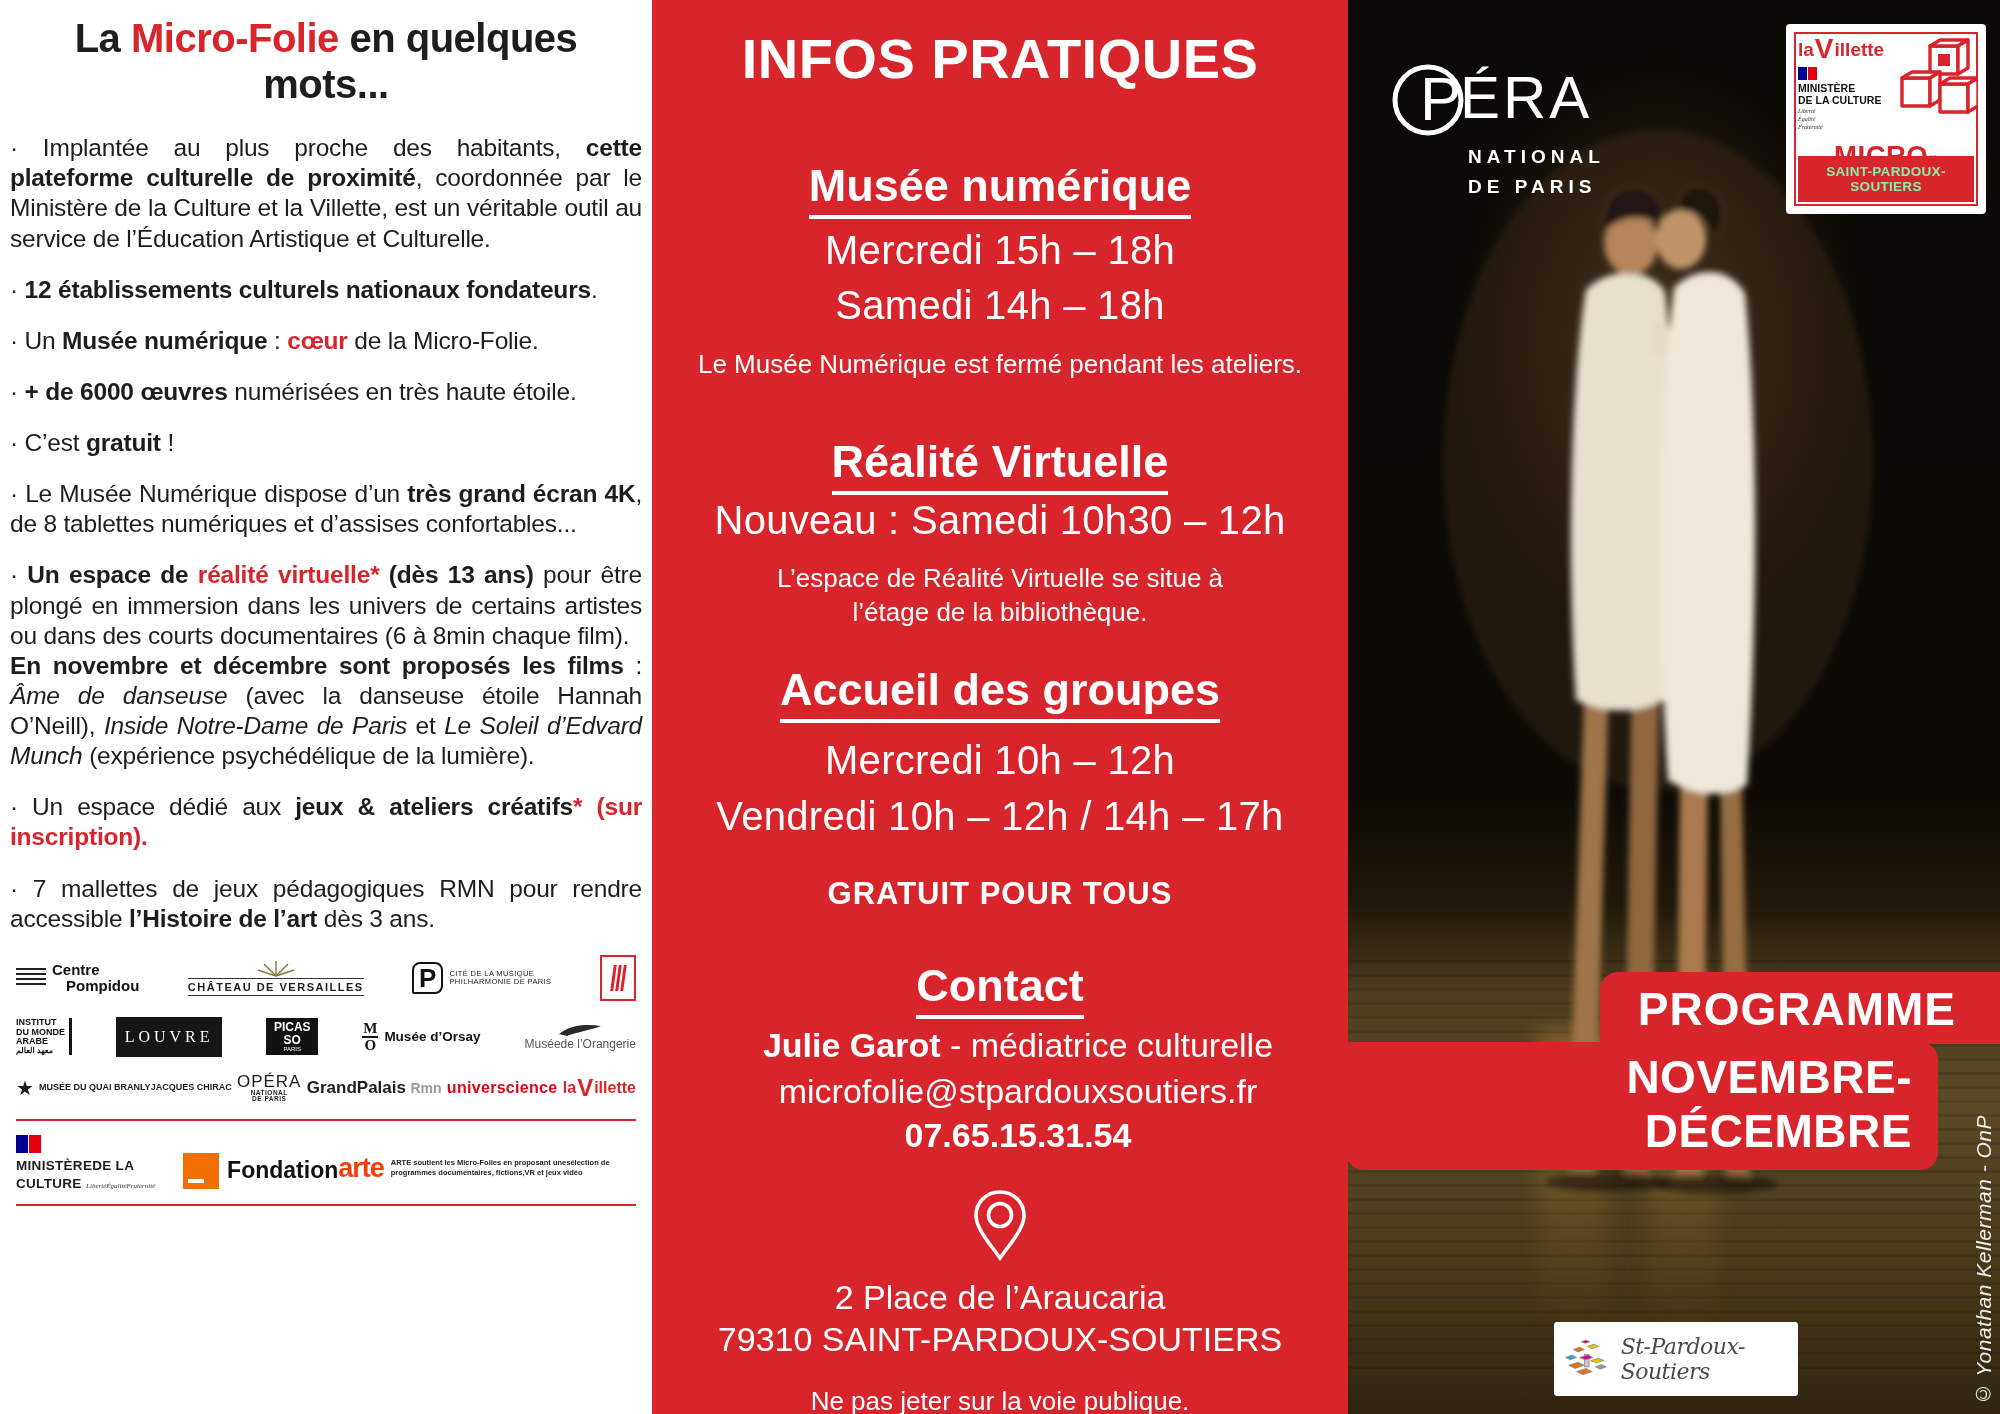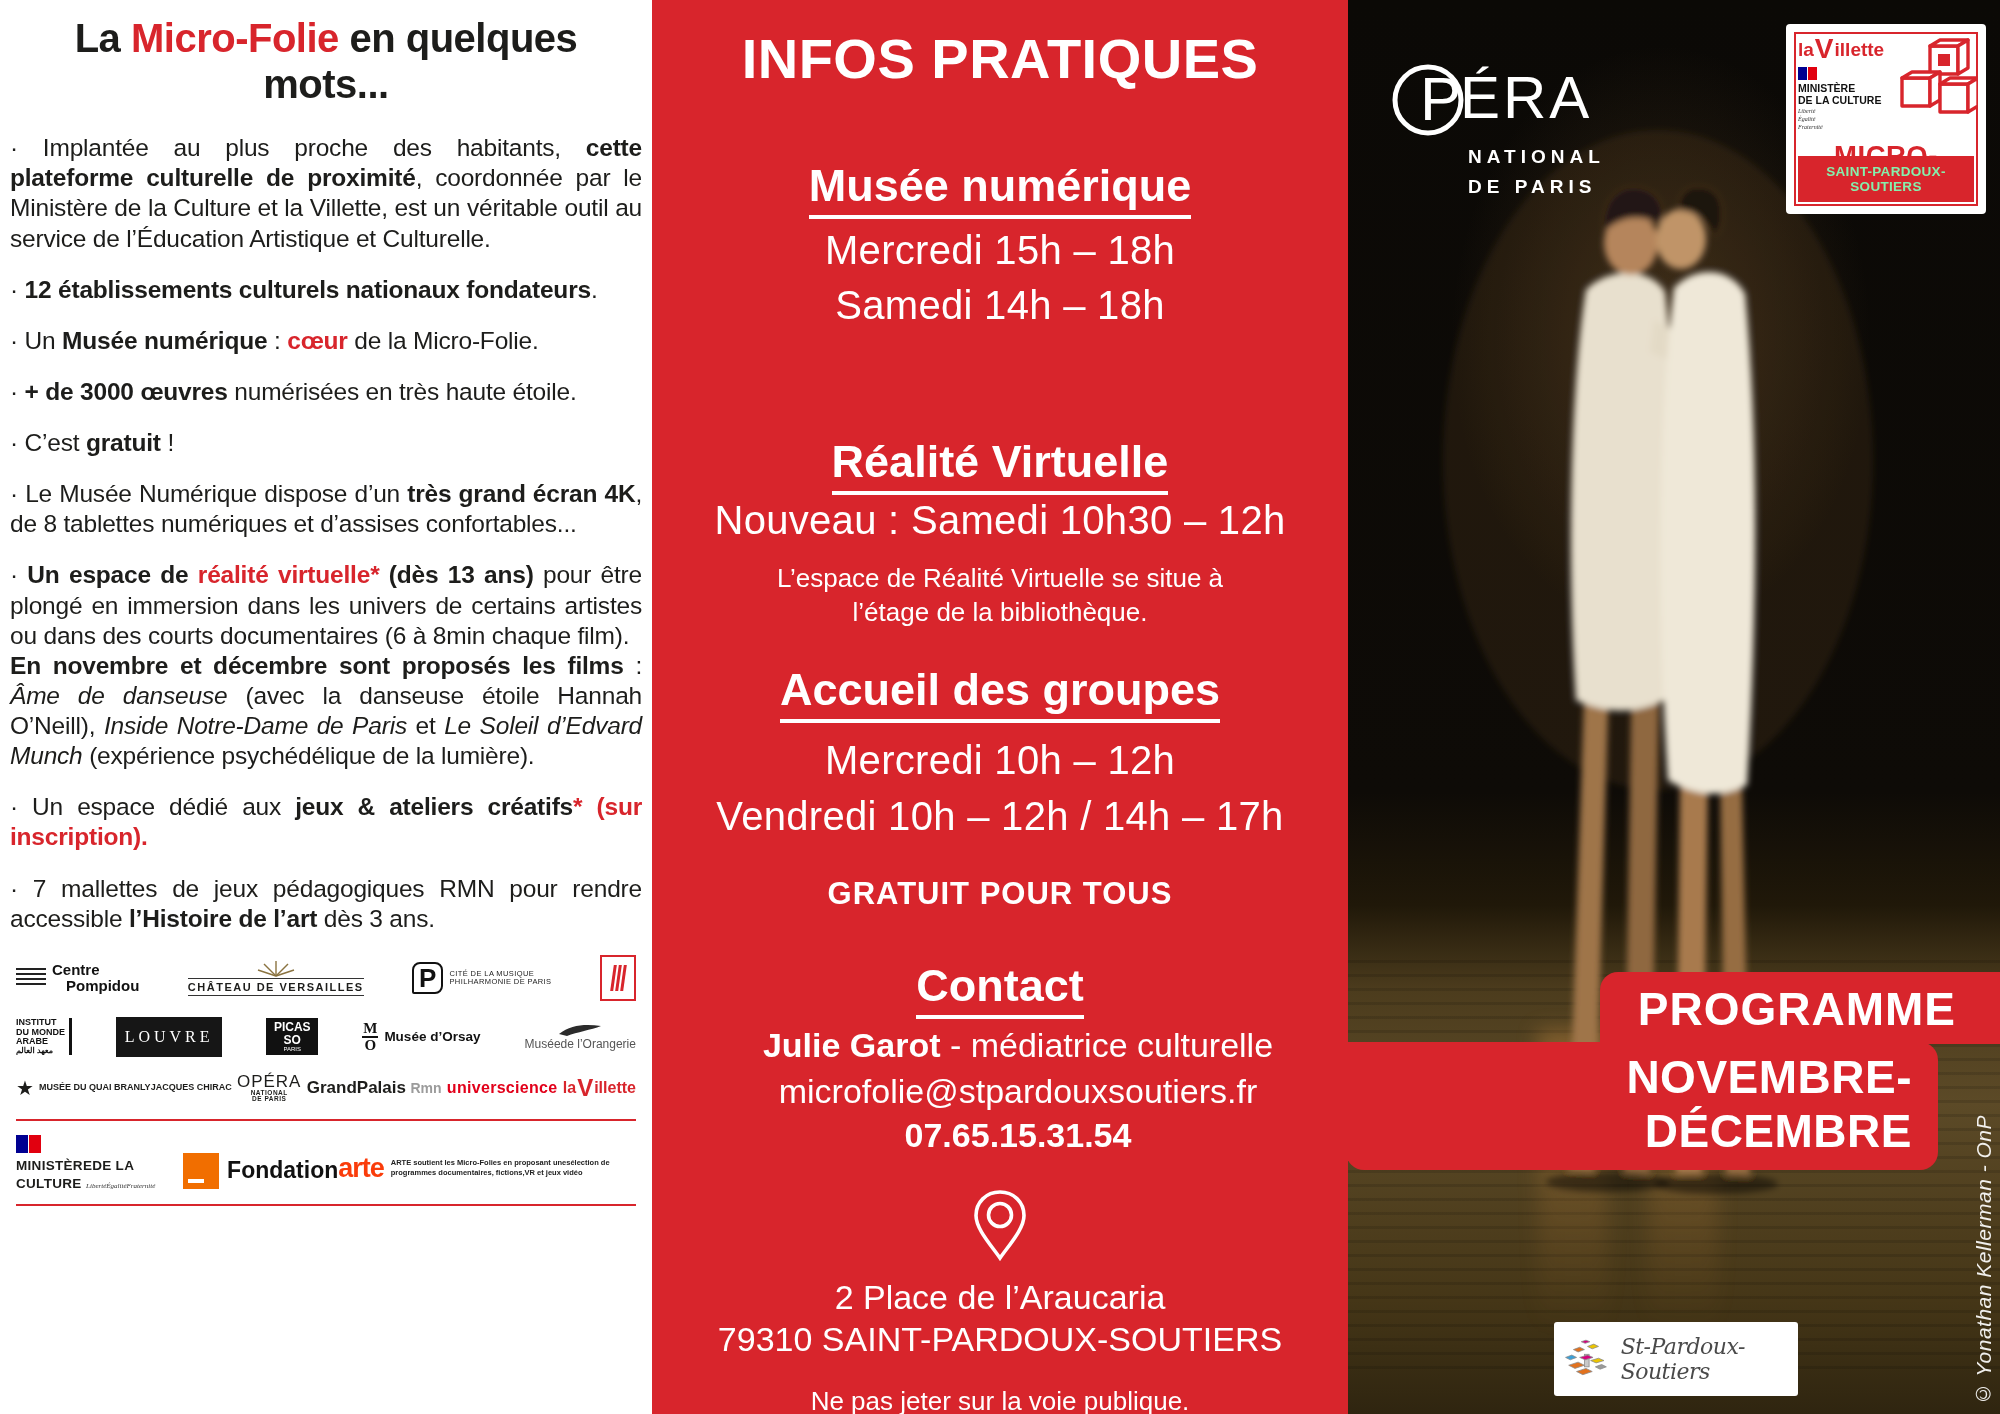--- a/index.html
+++ b/index.html
@@ -132,21 +132,21 @@
 <body>
 
 <div class="page">
 
   <div class="col-left">
     <h1 class="lc-title"><span>La </span><span class="rd">Micro-Folie</span><span> en quelques mots...</span></h1>
 
     <p class="bp"><span>· Implantée au plus proche des habitants, </span><b>cette plateforme culturelle de proximité</b><span>, coordonnée par le Ministère de la Culture et la Villette, est un véritable outil au service de l’Éducation Artistique et Culturelle.</span></p>
     <p class="bp"><span>· </span><b>12 établissements culturels nationaux fondateurs</b><span>.</span></p>
     <p class="bp"><span>· Un </span><b>Musée numérique</b><span> : </span><b class="rd">cœur</b><span> de la Micro-Folie.</span></p>
-    <p class="bp"><span>· </span><b>+ de 3000 œuvres</b><span> numérisées en très haute étoile.</span></p>
+    <p class="bp"><span>· </span><b>+ de 6000 œuvres</b><span> numérisées en très haute étoile.</span></p>
     <p class="bp"><span>· C’est </span><b>gratuit</b><span> !</span></p>
     <p class="bp"><span>· Le Musée Numérique dispose d’un </span><b>très grand écran 4K</b><span>, de 8 tablettes numériques et d’assises confortables...</span></p>
     <p class="bp"><span>· </span><b>Un espace de </b><b class="rd">réalité virtuelle*</b><b> (dès 13 ans)</b><span> pour être plongé en immersion dans les univers de certains artistes ou dans des courts documentaires (6 à 8min chaque film).</span><br><b>En novembre et décembre sont proposés les films</b><span> : </span><i>Âme de danseuse</i><span> (avec la danseuse étoile Hannah O’Neill), </span><i>Inside Notre-Dame de Paris</i><span> et </span><i>Le Soleil d’Edvard Munch</i><span> (expérience psychédélique de la lumière).</span></p>
     <p class="bp"><span>· Un espace dédié aux </span><b>jeux &amp; ateliers créatifs</b><b class="rd">* (sur inscription).</b></p>
     <p class="bp"><span>· 7 mallettes de jeux pédagogiques RMN pour rendre accessible </span><b>l’Histoire de l’art</b><span> dès 3 ans.</span></p>
 
     <div class="lgrow">
       <div class="lg">
         <span class="pomp-ic"></span>
         <span class="pomp-t stack">
@@ -258,20 +258,21 @@
 
     <div class="redline2"></div>
   </div>
 
   <div class="col-mid">
     <div class="mid-abs m-title">INFOS PRATIQUES</div>
 
     <div class="mid-abs m-head" style="top:160px;"><span>Musée numérique</span></div>
     <div class="mid-abs m-line" style="top:228px;">Mercredi 15h – 18h</div>
     <div class="mid-abs m-line" style="top:283px;">Samedi 14h – 18h</div>
+    <div class="mid-abs m-note" style="top:348px;">Le Musée Numérique est fermé pendant les ateliers.</div>
 
     <div class="mid-abs m-head" style="top:436px;"><span>Réalité Virtuelle</span></div>
     <div class="mid-abs m-line" style="top:498px;">Nouveau : Samedi 10h30 – 12h</div>
     <div class="mid-abs m-note" style="top:562px;max-width:560px;margin:0 auto;">L’espace de Réalité Virtuelle se situe à l’étage de la bibliothèque.</div>
 
     <div class="mid-abs m-head" style="top:664px;"><span>Accueil des groupes</span></div>
     <div class="mid-abs m-line" style="top:738px;">Mercredi 10h – 12h</div>
     <div class="mid-abs m-line" style="top:794px;">Vendredi 10h – 12h / 14h – 17h</div>
     <div class="mid-abs m-free" style="top:876px;">GRATUIT POUR TOUS</div>
 

